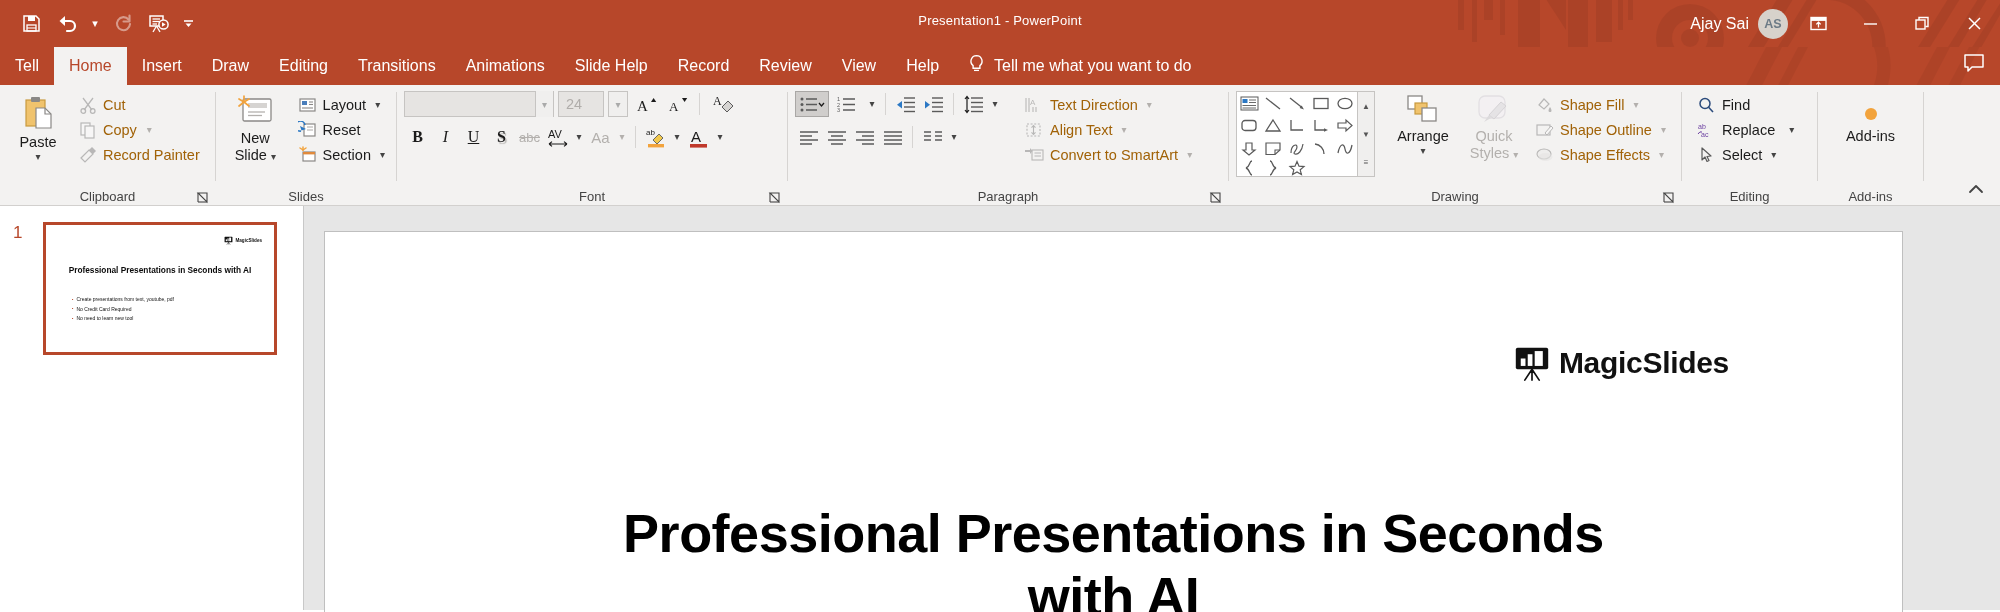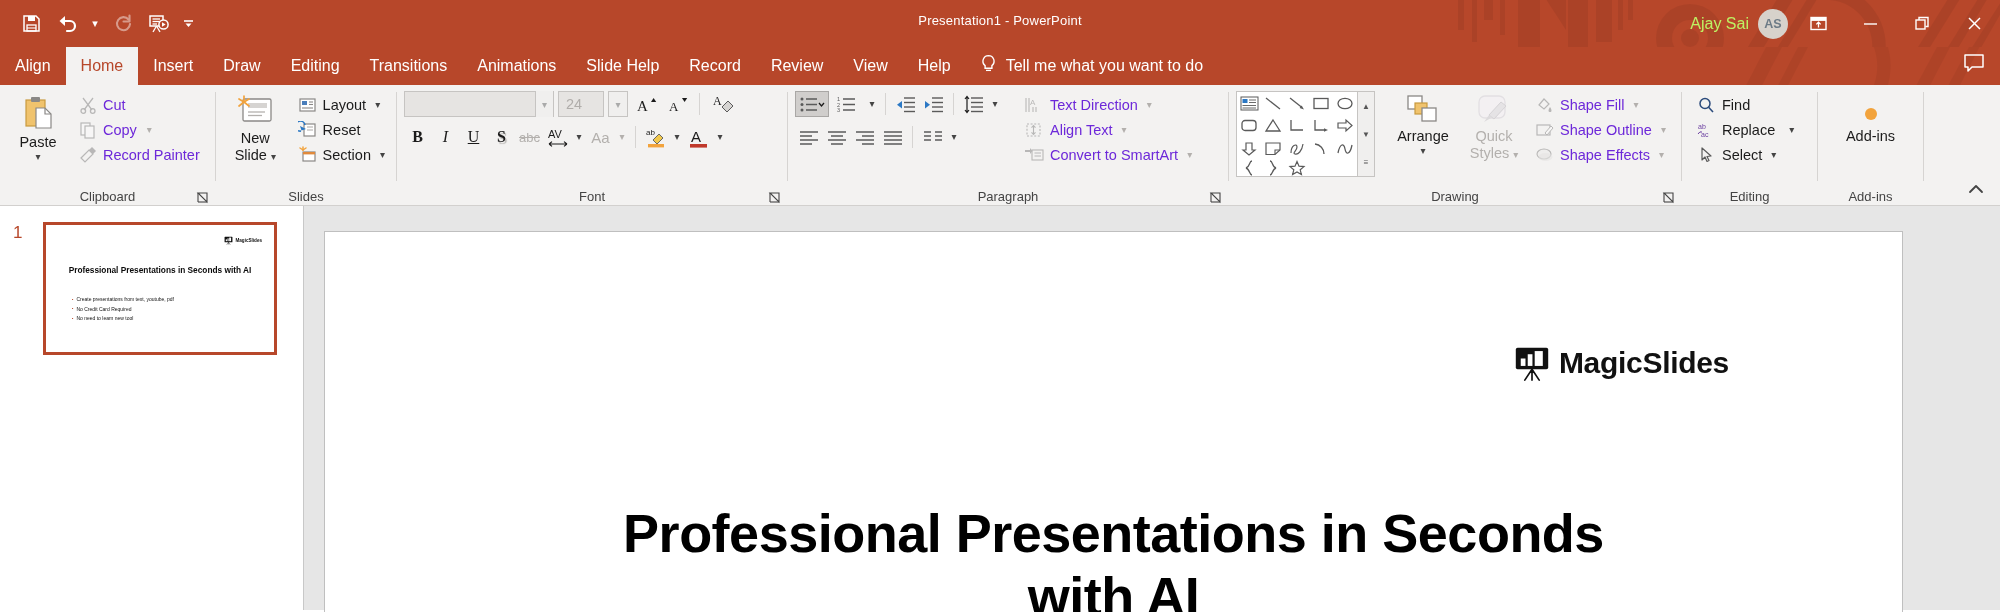--- a/index.html
+++ b/index.html
@@ -31,21 +31,21 @@
   .qat-caret { width: 18px; height: 32px; display: flex; align-items: center; justify-content: center; color: #fff; font-size: 11px; }
   .win-title {
     position: absolute; left: 0; right: 0; text-align: center;
     color: #fff; font-size: 13px; letter-spacing: .2px; z-index: 1;
     top: 13px;
   }
   .acct {
     position: absolute; right: 212px; top: 0; height: 47px;
     display: flex; align-items: center; gap: 9px; z-index: 3;
   }
-  .acct-name { color: #bef264; font-size: 16px; }
+  .acct-name { color: #ffffff; font-size: 16px; }
   .avatar {
     width: 30px; height: 30px; border-radius: 50%;
     background: #d7d2cb; color: #6d7b86;
     font-size: 12.5px; font-weight: bold;
     display: flex; align-items: center; justify-content: center;
   }
   .wincontrols { position: absolute; right: 0; top: 0; height: 47px; display: flex; z-index: 3; }
   .wc { width: 52px; height: 47px; display: flex; align-items: center; justify-content: center; color: #fff; }
 
   
@@ -84,21 +84,21 @@
     width: 62px; display: flex; flex-direction: column; align-items: center;
     gap: 2px; padding-top: 2px;
   }
   .big-lbl { font-size: 14.5px; color: #1b1b1b; text-align: center; line-height: 1.05; }
   .big-lbl.dim { color: #b3b0ad; }
   .caret-sm { font-size: 10px; color: #444; line-height: 1; }
 
   .small-col { display: flex; flex-direction: column; gap: 1px; padding-top: 2px; }
   .small-btn { height: 24px; display: flex; align-items: center; gap: 6px; padding: 0 4px; }
   .small-lbl { font-size: 14.5px; color: #1b1b1b; white-space: nowrap; }
-  .small-lbl.dim { color: #6d28d9; }
+  .small-lbl.dim { color: #a16207; }
   .ic { display: flex; align-items: center; justify-content: center; flex: none; }
   .ic.dim { opacity: .38; }
 
   
   .fontrow { display: flex; align-items: center; gap: 4px; }
   .fontbox {
     width: 150px; height: 26px; background: #e6e4e2;
     border: 1px solid #c6c4c2; display: flex; align-items: center;
   }
   .fontbox-caret { width: 18px; height: 26px; border-left: 1px solid #c6c4c2;
@@ -274,21 +274,21 @@
   <div class="tabbar">
     <svg class="tab-deco" viewBox="0 0 560 70" preserveAspectRatio="none">
       <g fill="#8f3621">
         <path d="M300 80 L352 -20 h16 L316 80 z"></path>
           <path d="M332 80 L384 -20 h10 L342 80 z"></path>
         <path d="M392 -20 a70 70 0 0 1 56 88 h-14 a56 56 0 0 0 -44 -74 z"></path>
         <path d="M470 80 L524 -20 h12 L484 80 z"></path>
           <path d="M502 80 L556 -20 h9 L514 80 z"></path>
       </g>
     </svg>
-    <div class="tab">Align</div>
+    <div class="tab">Tell</div>
     <div class="tab active">Home</div>
     <div class="tab">Insert</div>
     <div class="tab">Draw</div>
     <div class="tab">Editing</div>
     <div class="tab">Transitions</div>
     <div class="tab">Animations</div>
     <div class="tab">Slide Help</div>
     <div class="tab">Record</div>
     <div class="tab">Review</div>
     <div class="tab">View</div>

